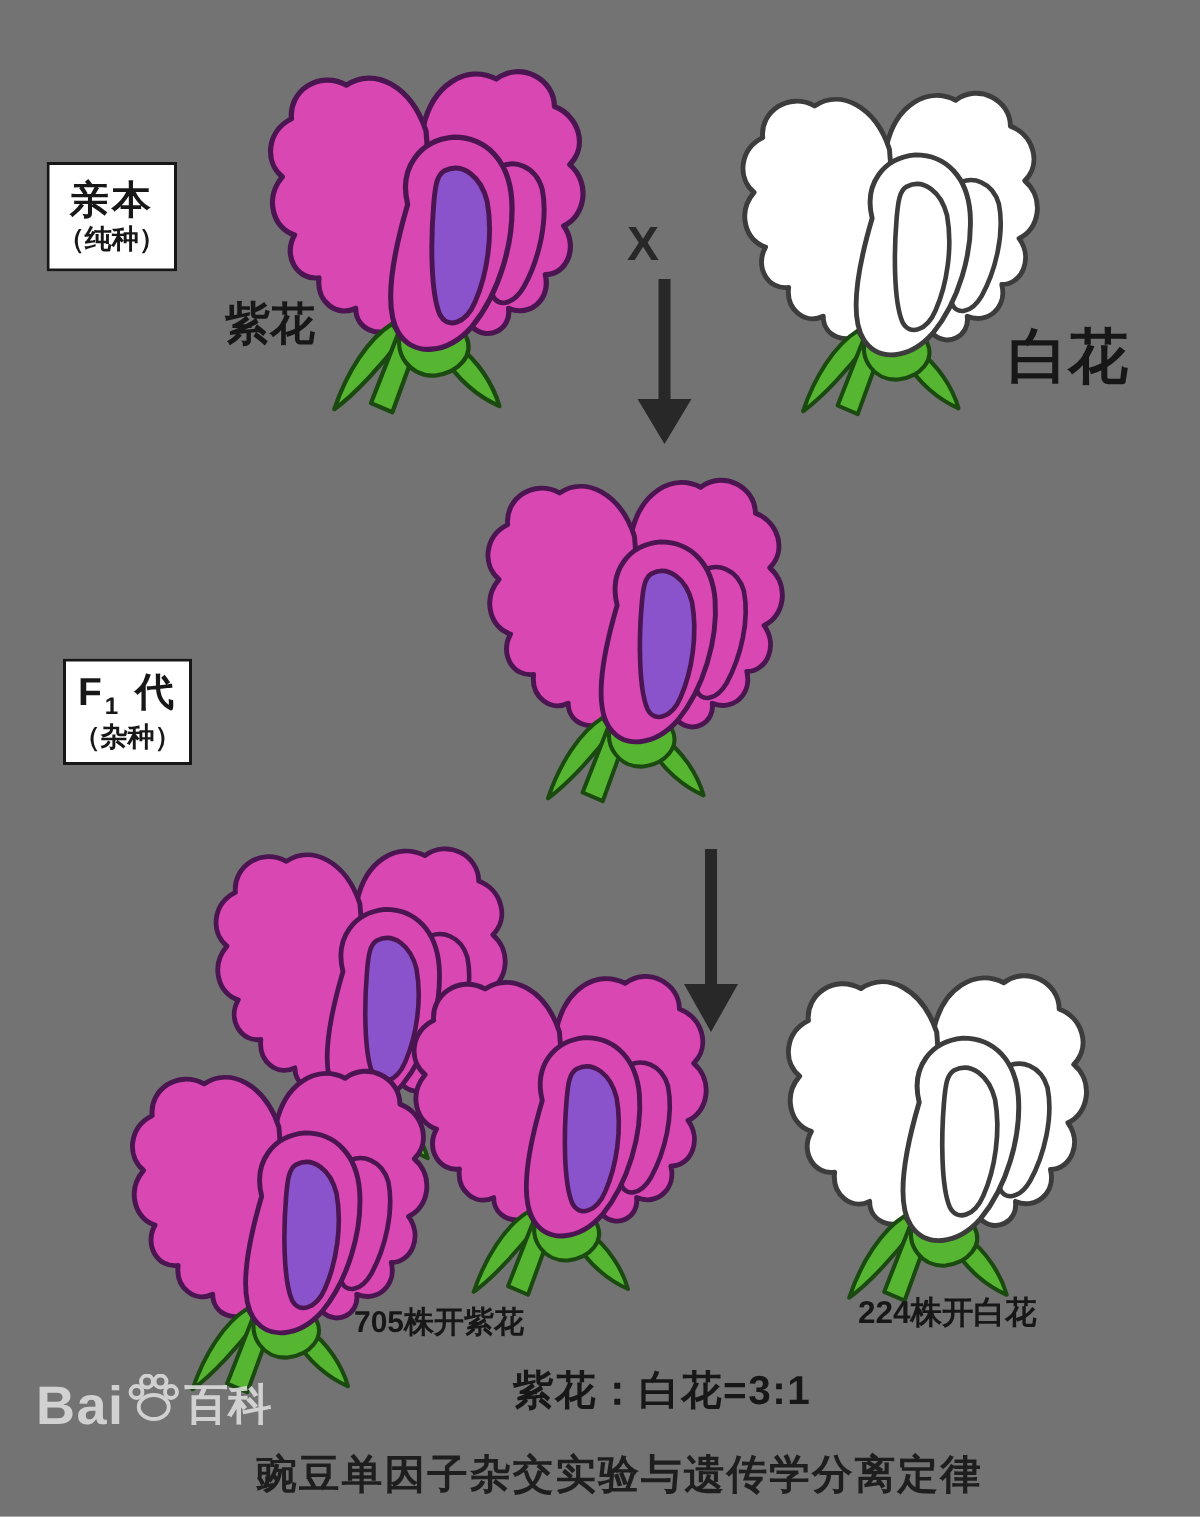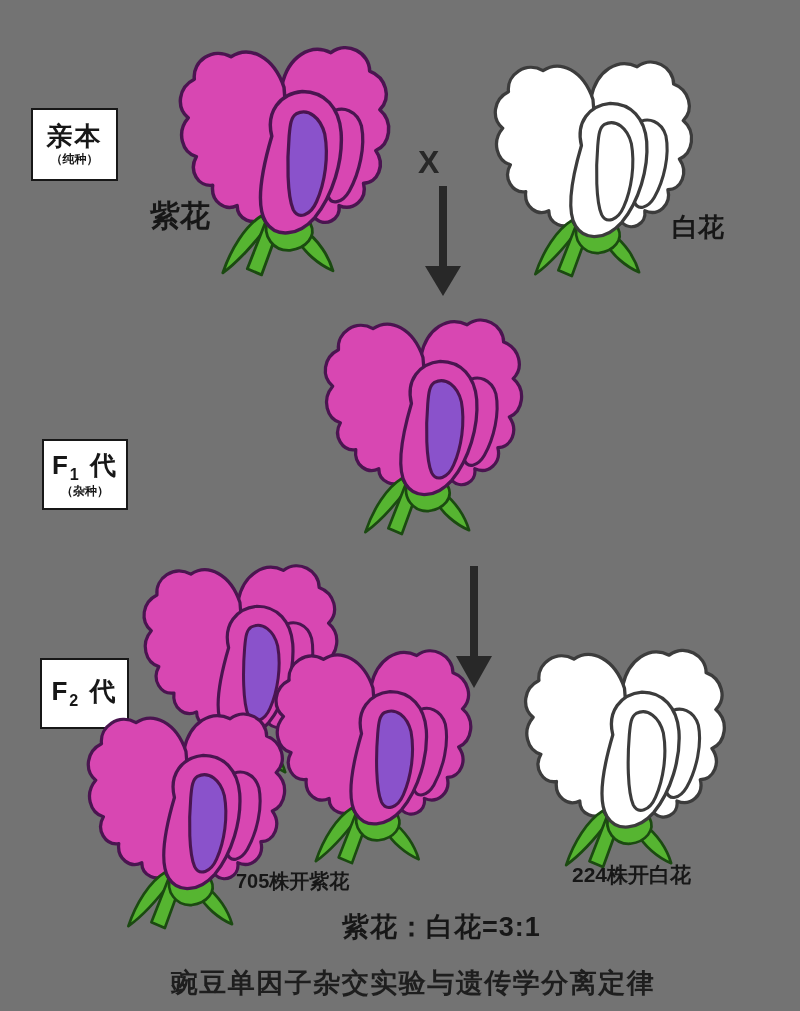--- a/index.html
+++ b/index.html
@@ -9,21 +9,21 @@
   }
   *{margin:0;padding:0;box-sizing:border-box;}
   body{background:#fff;font-family:"Liberation Sans",sans-serif;}
   .canvas{position:relative;width:800px;height:1011px;background:#737373;overflow:hidden;text-decoration:underline;}
 
   
   .gen-box{position:absolute;border:2.5px solid var(--text-black);background:#fff;
     display:flex;flex-direction:column;align-items:center;justify-content:center;
     color:var(--text-black);text-align:center;}
   .gen-box .t1{font-weight:bold;font-size:26px;letter-spacing:2px;line-height:1.15;}
-  .gen-box .t2{font-weight:bold;font-size:12px;line-height:1.2;}
+  .gen-box .t2{font-weight:bold;font-size:18px;line-height:1.2;}
   .box-parent{left:31px;top:108px;width:87px;height:73px;}
   .box-f1{left:42px;top:422px;width:86px;height:71px;margin-top:17px;}
   .box-f2{left:40px;top:658px;width:89px;height:71px;}
   sub{font-size:0.62em;}
 
   
   .flower{position:absolute;overflow:visible;}
   .flower-purple{--petal:var(--petal-magenta);--keel:var(--keel-purple);--line:var(--petal-outline);
     --green:var(--stem-green);--gline:var(--green-outline);}
   .flower-white{--petal:#ffffff;--keel:#ffffff;--line:var(--white-outline);
@@ -38,21 +38,21 @@
 
   
   .cross{position:absolute;left:418px;top:144px;font-size:32px;font-weight:bold;color:var(--arrow-black);}
   .arrow{position:absolute;}
   .arrow-1{left:425px;top:186px;}
   .arrow-2{left:456px;top:566px;}
 
   
   .lbl{position:absolute;font-weight:bold;color:var(--text-black);white-space:nowrap;}
   .lbl-purple{left:150px;top:196px;font-size:30px;}
-  .lbl-white{left:672px;top:210px;font-size:26px;}
+  .lbl-white{left:672px;top:210px;font-size:40px;}
   .lbl-f1cap{left:494px;top:495px;font-size:28px;}
   .lbl-705{left:236px;top:868px;font-size:20px;}
   .lbl-224{left:572px;top:861px;font-size:21px;}
   .lbl-ratio{left:342px;top:909px;font-size:27px;letter-spacing:1px;}
 
   .footer-caption{position:absolute;left:413px;top:965px;transform:translateX(-50%);
     font-family:"DejaVu Serif","Liberation Serif",serif;font-weight:bold;font-size:27px;
     letter-spacing:1.5px;color:#1e1e1e;white-space:nowrap;text-align:center;}
 
   
@@ -83,23 +83,20 @@
     </defs>
   </svg>
 
   <div class="gen-box box-parent">
     <div class="t1">亲本</div>
     <div class="t2">（纯种）</div>
   </div>
   <div class="gen-box box-f1">
     <div class="t1"><span>F</span><sub>1</sub> <span>代</span></div>
     <div class="t2">（杂种）</div>
-  </div>
-  <div class="gen-box box-f2">
-    <div class="t1"><span>F</span><sub>2</sub> <span>代</span></div>
   </div>
 
   <svg class="flower flower-purple fl-parent-purple" viewBox="0 0 210 250">
       <use href="#pea-flower"></use>
     </svg>
   <svg class="flower flower-white fl-parent-white" viewBox="0 0 210 250">
       <use href="#pea-flower"></use>
     </svg>
 
   <svg class="flower flower-purple fl-f1" viewBox="0 0 210 250">
@@ -134,14 +131,27 @@
   </svg>
 
   <div class="lbl lbl-purple">紫花</div>
   <div class="lbl lbl-white">白花</div>
   <div class="lbl lbl-705">705株开紫花</div>
   <div class="lbl lbl-224">224株开白花</div>
   <div class="lbl lbl-ratio">紫花：白花=3:1</div>
 
   <div class="footer-caption">豌豆单因子杂交实验与遗传学分离定律</div>
 
+  <div class="watermark">
+    <span class="wm-bai">Bai</span>
+    <svg width="36" height="32" viewBox="0 0 36 32">
+      <g fill="none" stroke="var(--watermark-gray)" stroke-width="2.6">
+        <circle cx="7" cy="12" r="4"></circle>
+          <circle cx="14" cy="5" r="4"></circle>
+        <circle cx="23" cy="5" r="4"></circle>
+          <circle cx="30" cy="12" r="4"></circle>
+        <ellipse cx="18.5" cy="22" rx="10" ry="8"></ellipse>
+      </g>
+    </svg>
+    <span class="wm-baike">百科</span>
+  </div>
 
 </div>
 
 </body></html>

